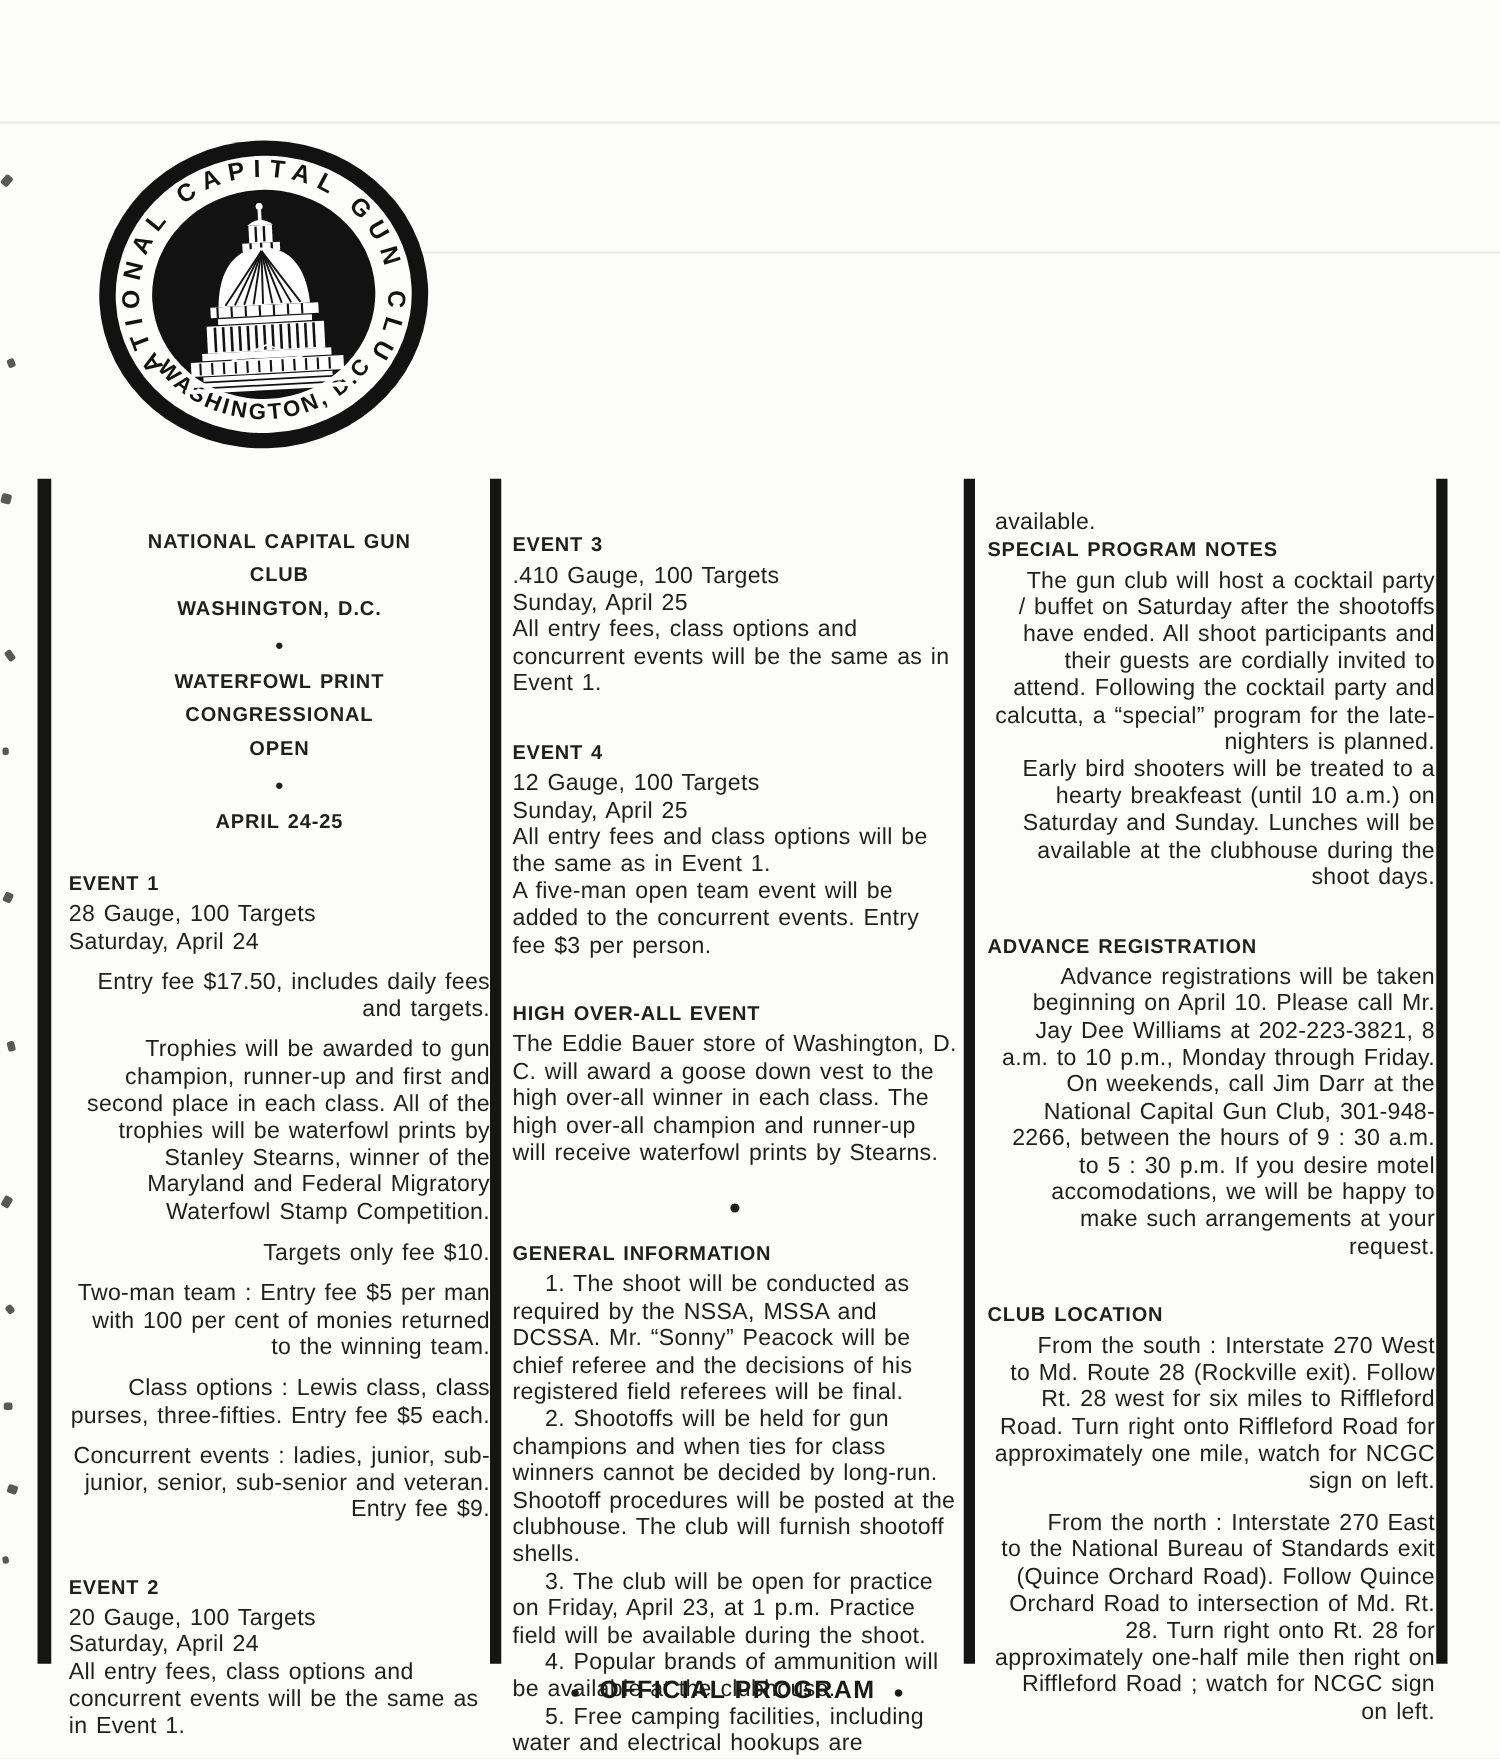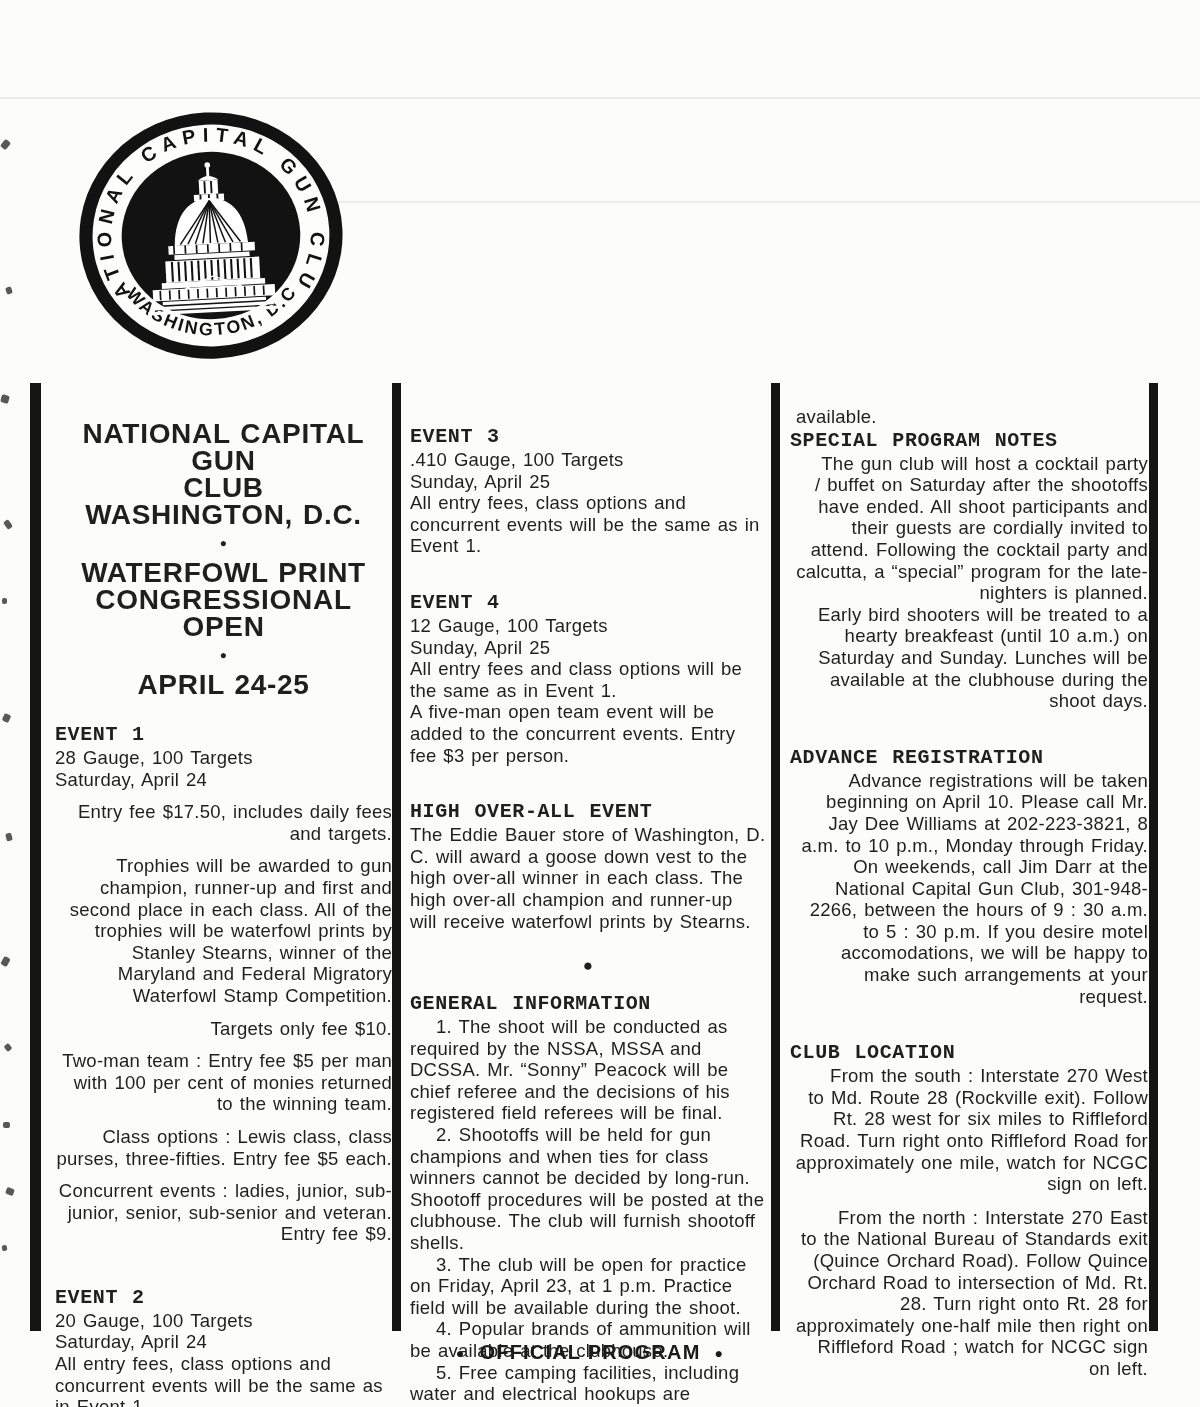--- a/index.html
+++ b/index.html
@@ -33,24 +33,24 @@
   .bar{position:absolute;top:383px;width:9px;height:948px;background:#151515;}
   .bar1{left:30px;width:11px;}
   .bar2{left:392px;}
   .bar3{left:771px;}
   .bar4{left:1149px;}
   
   .col{position:absolute;font-size:18.5px;line-height:21.6px;letter-spacing:.25px;word-spacing:1.5px;}
   .c1{left:55px;top:420px;width:337px;}
   .c2{left:410px;top:424px;width:356px;}
   .c3{left:790px;top:406px;width:358px;}
-  .masthead{font-weight:700;font-size:28px;line-height:27px;letter-spacing:.7px;text-align:center;}
+  .masthead{font-weight:700;font-size:16px;line-height:27px;letter-spacing:.7px;text-align:center;}
   .dot{ text-align:center;font-size:12px;line-height:13px;margin:9px 0;}
   .dot-lg{text-align:center;font-size:17px;line-height:18px;margin:25px 0 16px;}
-  .head{font-weight:700;font-size:20px;line-height:25px;letter-spacing:.6px;font-family:Liberation Mono, monospace;}
+  .head{font-weight:700;font-size:16px;line-height:25px;letter-spacing:.6px;}
   .event{margin-top:24px;}
   .event2{margin-top:40px;}
   .sec{margin-top:33px;}
   .sec-sm{}
   p{margin:11px 0 0;text-align:right;}
   .ind{text-indent:26px;}
   .cont{padding-left:6px;}
   
   .footer{position:absolute;top:1341px;left:390px;width:400px;display:flex;justify-content:center;
           align-items:center;gap:14px;font-weight:700;font-size:20px;letter-spacing:1.2px;color:#1a1a1a;}

